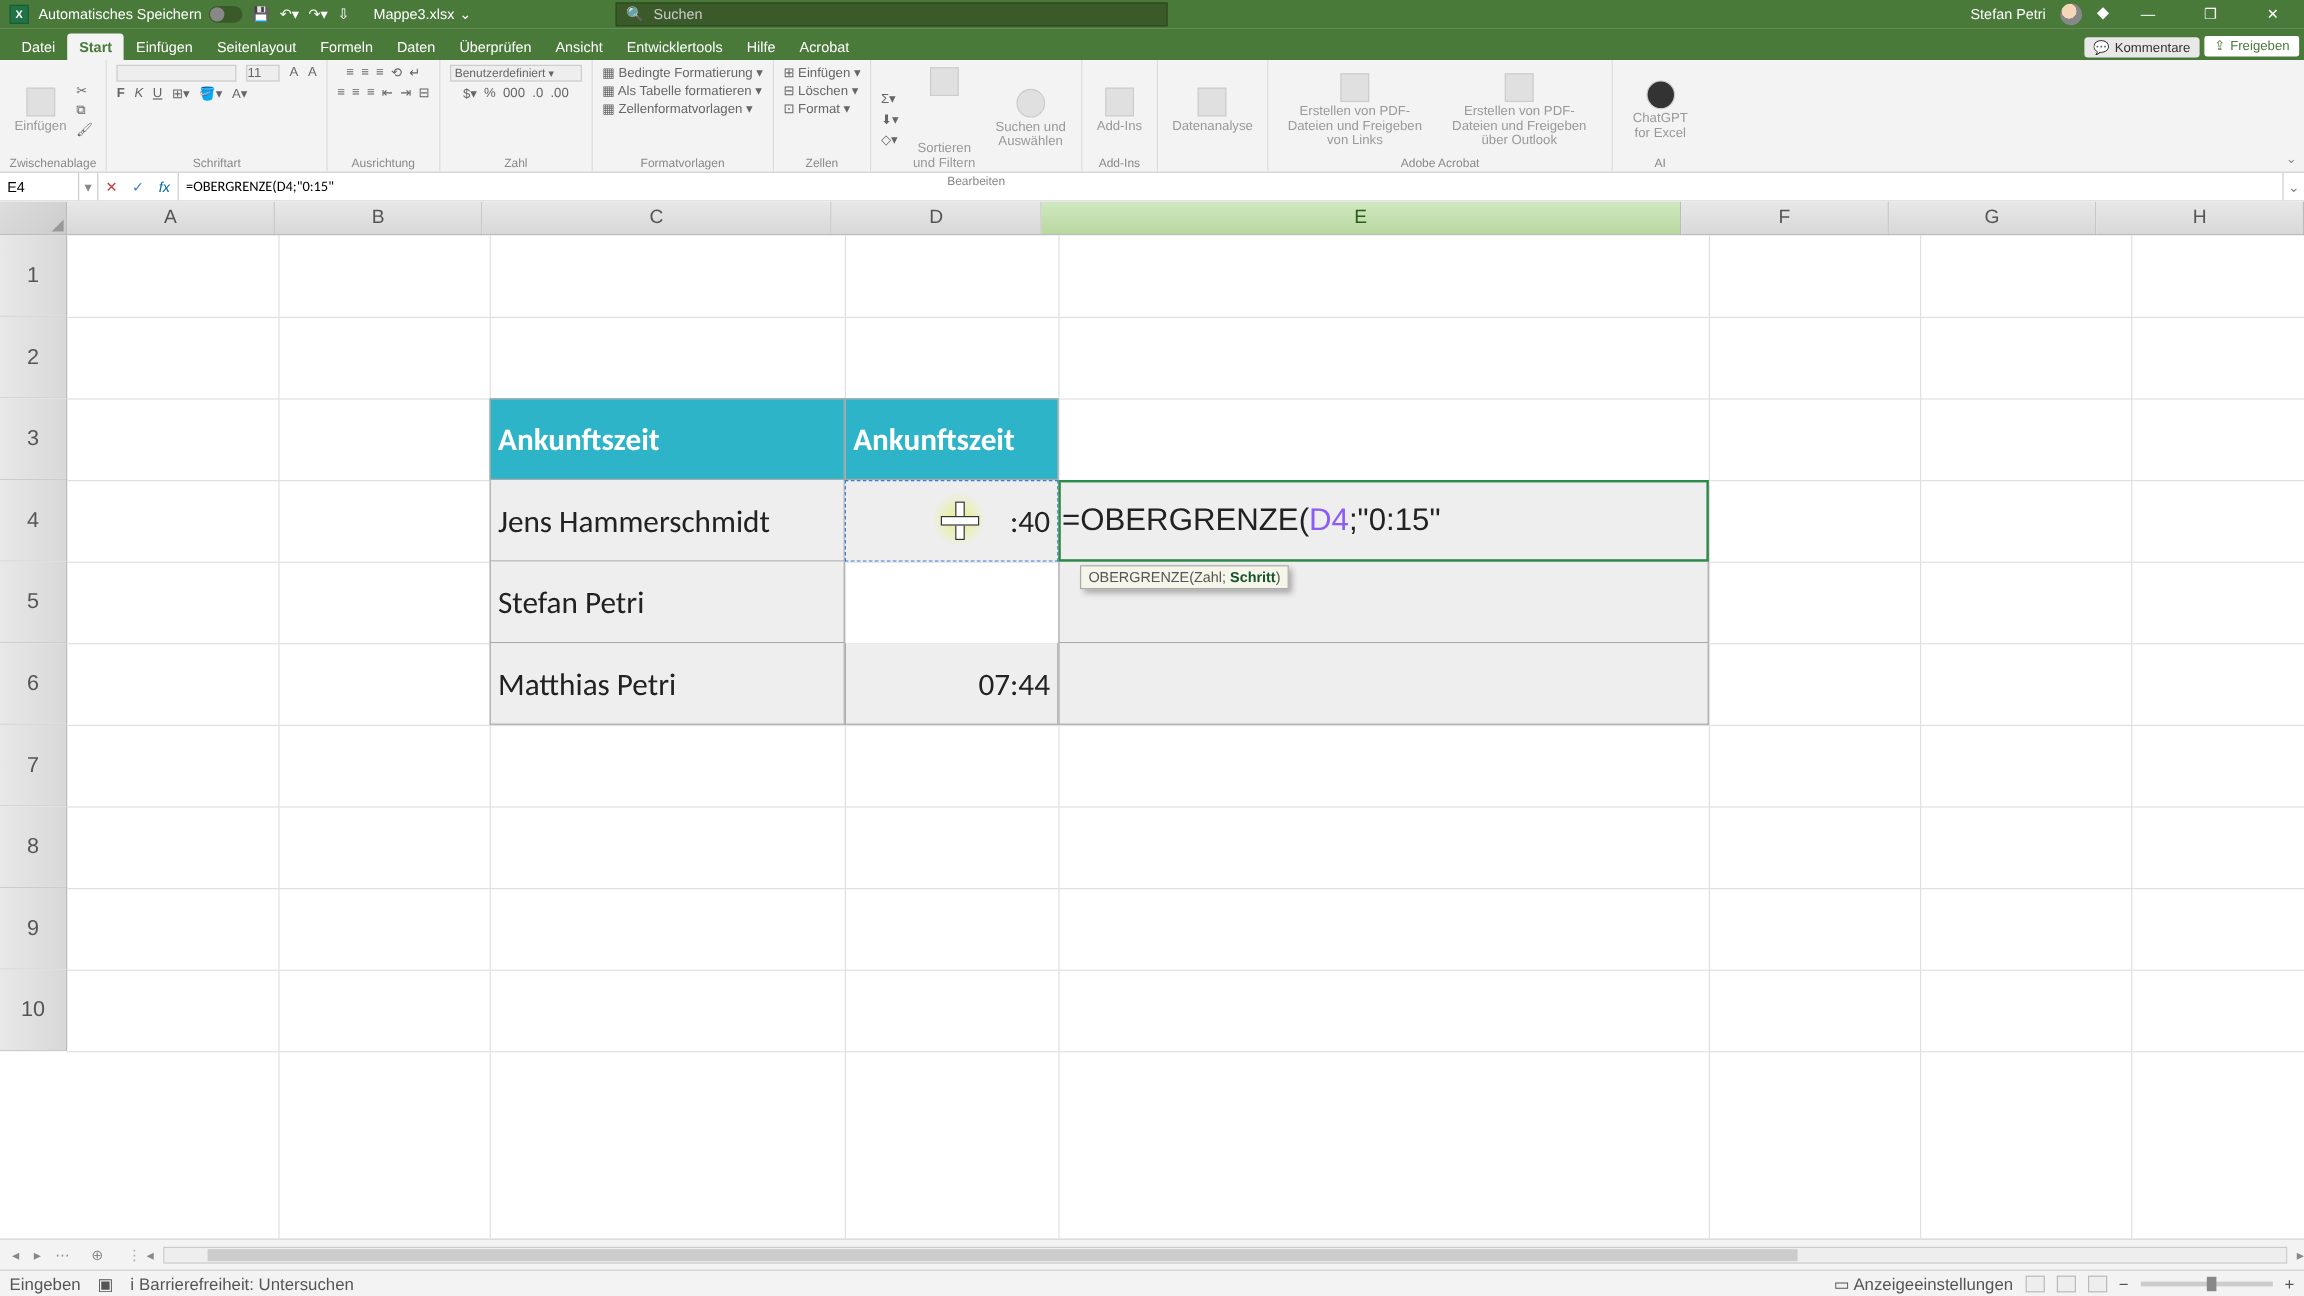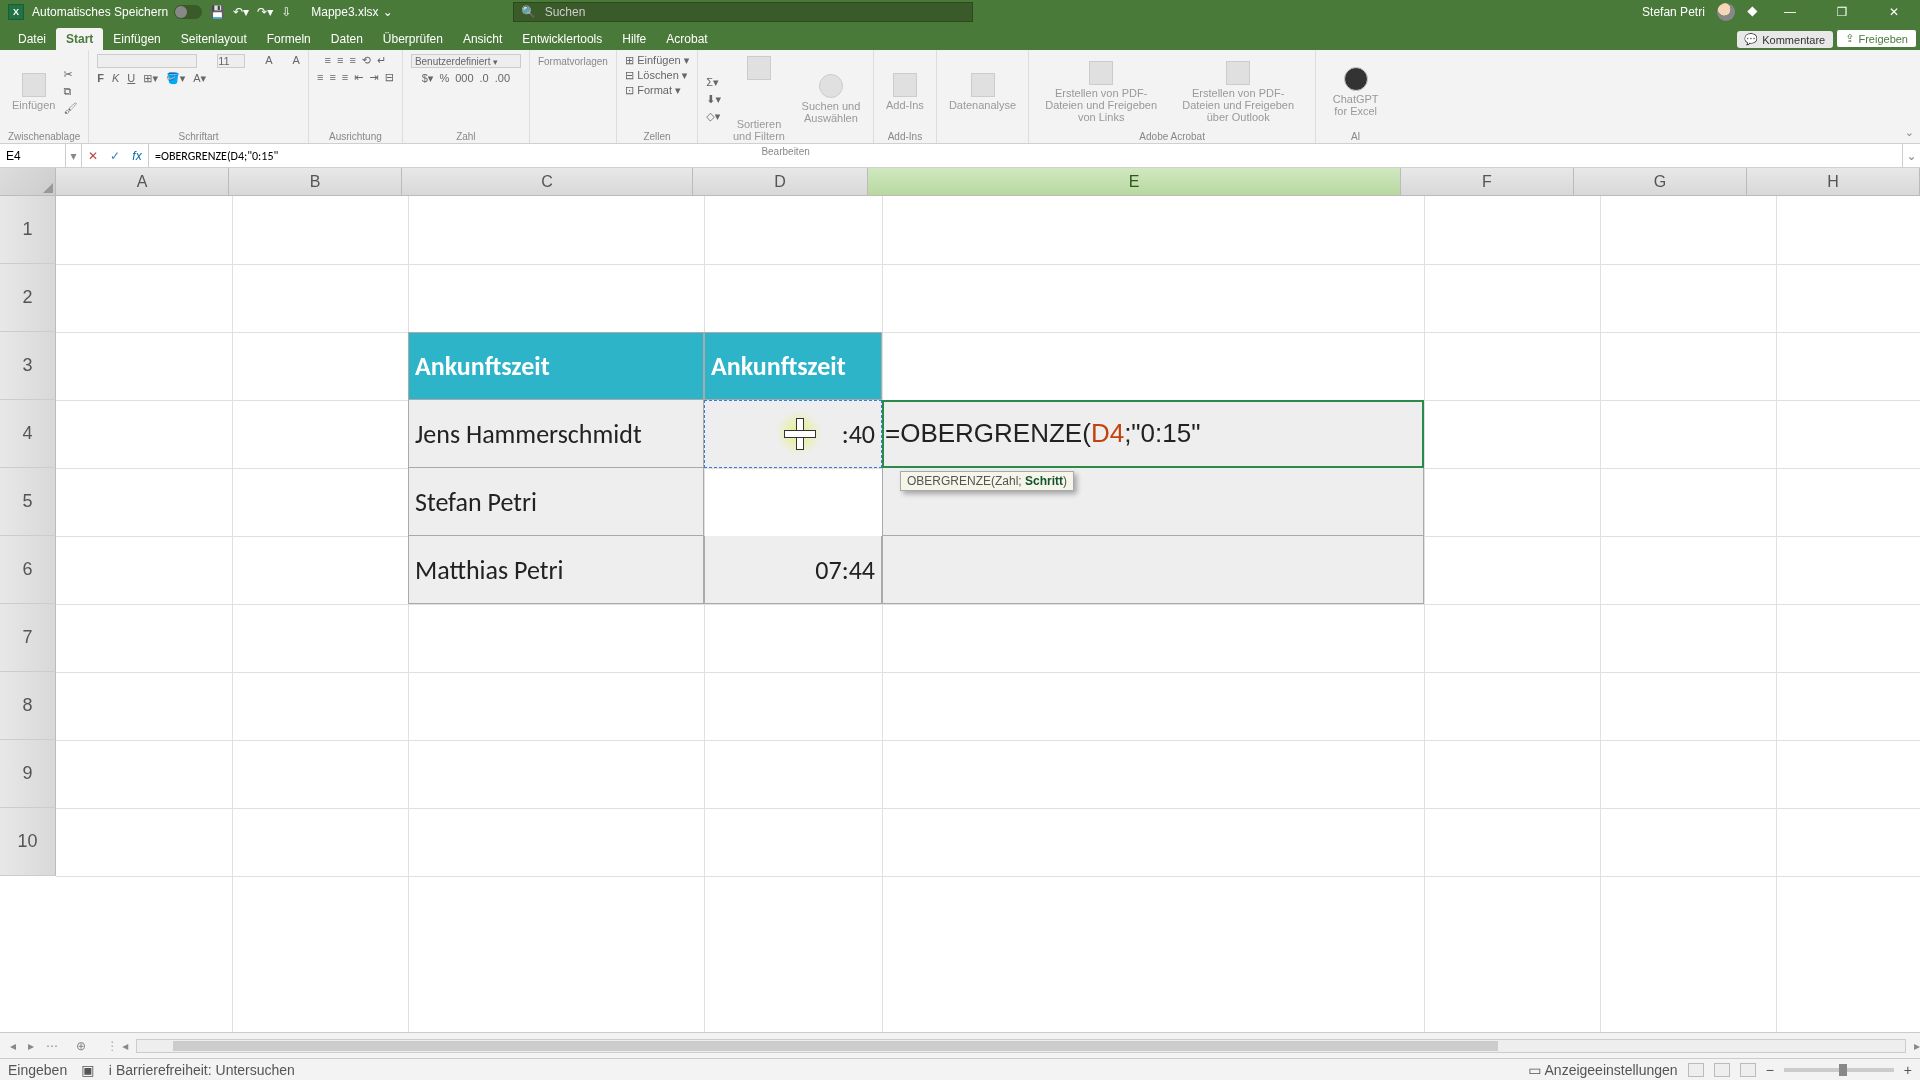--- a/index.html
+++ b/index.html
@@ -61,21 +61,21 @@
 .gridline-v { position: absolute; top: 0; bottom: 0; width: 1px; background: #e0e0e0; }
 .gridline-h { position: absolute; left: 0; right: 0; height: 1px; background: #e0e0e0; }
 
 .data-cell { position: absolute; display: flex; align-items: center; font-family: Calibri, Arial; }
 .table-header { background: #2eb4c9; color: #fff; font-size: 26px; font-weight: 600; padding: 0 6px; border: 1px solid #aaa; }
 .table-body { background: #eeeeee; color: #222; font-size: 26px; padding: 0 6px; border: 1px solid #aaa; border-top: none; }
 .right-align { justify-content: flex-end; }
 .d4-ref { border: 1.5px dashed #3a7ad4; }
 
 .formula-cell { position: absolute; font-family: Calibri, Arial; font-size: 26px; color: #222; background: #eeeeee; border: 1px solid #aaa; border-top: none; display: flex; align-items: center; padding: 0 2px; }
-.formula-cell .ref { color: #c2410c; }
+.formula-cell .ref { color: #8b5cf6; }
 .active-border { position: absolute; border: 2px solid #2a8a4a; pointer-events: none; }
 
 .cursor-highlight { position: absolute; width: 46px; height: 46px; border-radius: 50%; background: radial-gradient(circle, rgba(230,240,120,.9) 0%, rgba(230,240,120,0) 70%); pointer-events: none; }
 .plus-cursor { position: absolute; width: 30px; height: 30px; pointer-events: none; }
 .plus-cursor::before, .plus-cursor::after { content: ""; position: absolute; background: #fff; border: 1px solid #333; }
 .plus-cursor::before { left: 12px; top: 0; width: 6px; height: 30px; }
 .plus-cursor::after { left: 0; top: 12px; width: 30px; height: 6px; }
 
 .func-tip { position: absolute; background: #f5f5ea; border: 1px solid #aaa; box-shadow: 3px 3px 5px rgba(0,0,0,.3); font-size: 12px; padding: 2px 6px; color: #555; font-family: "Segoe UI", Arial; white-space: nowrap; }
 .func-tip b { font-weight: bold; color: #14532d; }
@@ -163,21 +163,21 @@
       <div style="display:flex;flex-direction:column;gap:4px;">
         <span>✂</span>
         <span>⧉</span>
         <span>🖌</span>
       </div>
     </div>
     <div class="label">Zwischenablage</div>
   </div>
   <div class="ribbon-group">
     <div class="controls" style="flex-direction:column;align-items:flex-start;gap:4px;">
-      <div style="display:flex;gap:20px;">
+      <div style="display:flex;gap:8px;">
           <div class="mini" style="width:100px"></div>
           <div class="mini" style="width:28px">11</div>
           <span>A</span>
           <span>A</span>
         </div>
       <div style="display:flex;gap:8px;">
           <b>F</b>
           <i>K</i>
           <u>U</u>
           <span>⊞▾</span>
@@ -214,20 +214,25 @@
           <span>$▾</span>
           <span>%</span>
           <span>000</span>
           <span>.0</span>
           <span>.00</span>
         </div>
     </div>
     <div class="label">Zahl</div>
   </div>
   <div class="ribbon-group">
+    <div class="controls" style="flex-direction:column;gap:2px;align-items:flex-start;">
+      <div><span>▦ </span><span>Bedingte Formatierung</span> ▾</div>
+      <div><span>▦ </span><span>Als Tabelle formatieren</span> ▾</div>
+      <div><span>▦ </span><span>Zellenformatvorlagen</span> ▾</div>
+    </div>
     <div class="label">Formatvorlagen</div>
   </div>
   <div class="ribbon-group">
     <div class="controls" style="flex-direction:column;gap:2px;align-items:flex-start;">
       <div><span>⊞ </span><span>Einfügen</span> ▾</div>
       <div><span>⊟ </span><span>Löschen</span> ▾</div>
       <div><span>⊡ </span><span>Format</span> ▾</div>
     </div>
     <div class="label">Zellen</div>
   </div>

